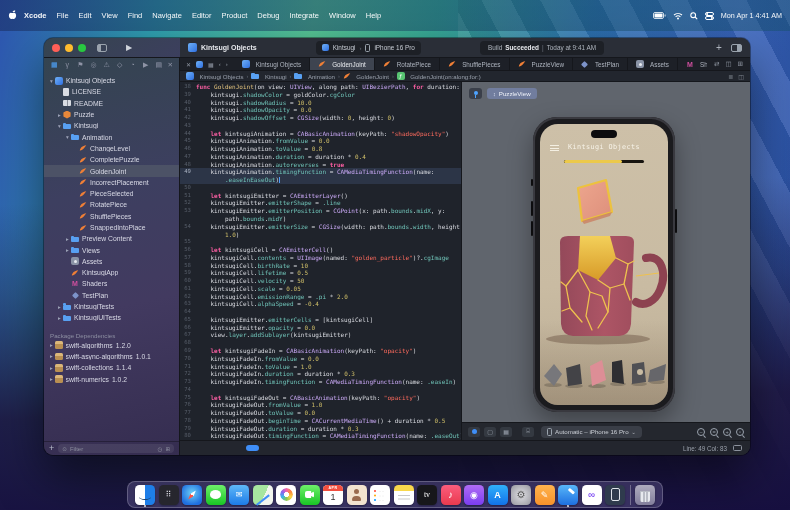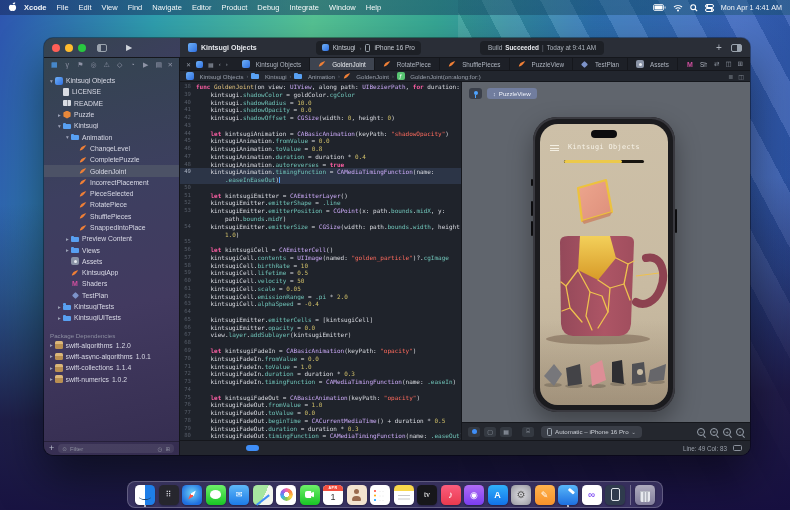--- a/index.html
+++ b/index.html
@@ -3,21 +3,21 @@
 <meta charset="utf-8">
 <style>
   *{margin:0;padding:0;box-sizing:border-box}
   html,body{width:790px;height:510px;overflow:hidden;font-family:"Liberation Sans",sans-serif}
   .screen{position:relative;width:790px;height:510px;overflow:hidden;
     background:linear-gradient(100deg,#2e55b0 0%,#2f9eae 18%,#55c293 36%,#36a694 50%,#2f75b8 68%,#3a66c0 84%,#274a9e 100%)}
   .wp-stripes{position:absolute;top:0;bottom:0;left:58%;right:0;
     background:repeating-linear-gradient(62deg,rgba(255,255,255,.10) 0 26px,rgba(10,40,60,.10) 26px 52px)}
   .wp-shade{position:absolute;inset:0;background:linear-gradient(178deg,rgba(10,10,30,0) 38%,rgba(30,24,60,.35) 55%,rgba(28,18,58,.88) 78%,#171040 100%)}
   
-  .menubar{position:absolute;top:0;left:0;right:0;height:15px;display:flex;align-items:center;
+  .menubar{position:absolute;top:0;left:0;right:0;height:31px;display:flex;align-items:center;
     background:linear-gradient(90deg,rgba(25,45,95,.55),rgba(18,80,95,.40));color:rgba(255,255,255,.95);font-size:7.5px;padding:0 8px;z-index:50}
   .menu-item{padding:0 5px;cursor:default}
   .menu-item.bold{font-weight:bold}
   .mb-right{margin-left:auto;display:flex;align-items:center;gap:7px}
   .mb-right svg{display:block}
   .clock{font-size:7.2px}
   
   .window{position:absolute;left:44px;top:38px;width:706px;height:417px;border-radius:9px;overflow:hidden;
     box-shadow:0 22px 45px rgba(0,0,0,.5),0 0 0 1px rgba(0,0,0,.35);background:#262a33;display:flex;flex-direction:column}
   .toolbar{height:20px;flex:none;display:flex;align-items:center;background:#2a2e37;border-bottom:1px solid #15171c}

